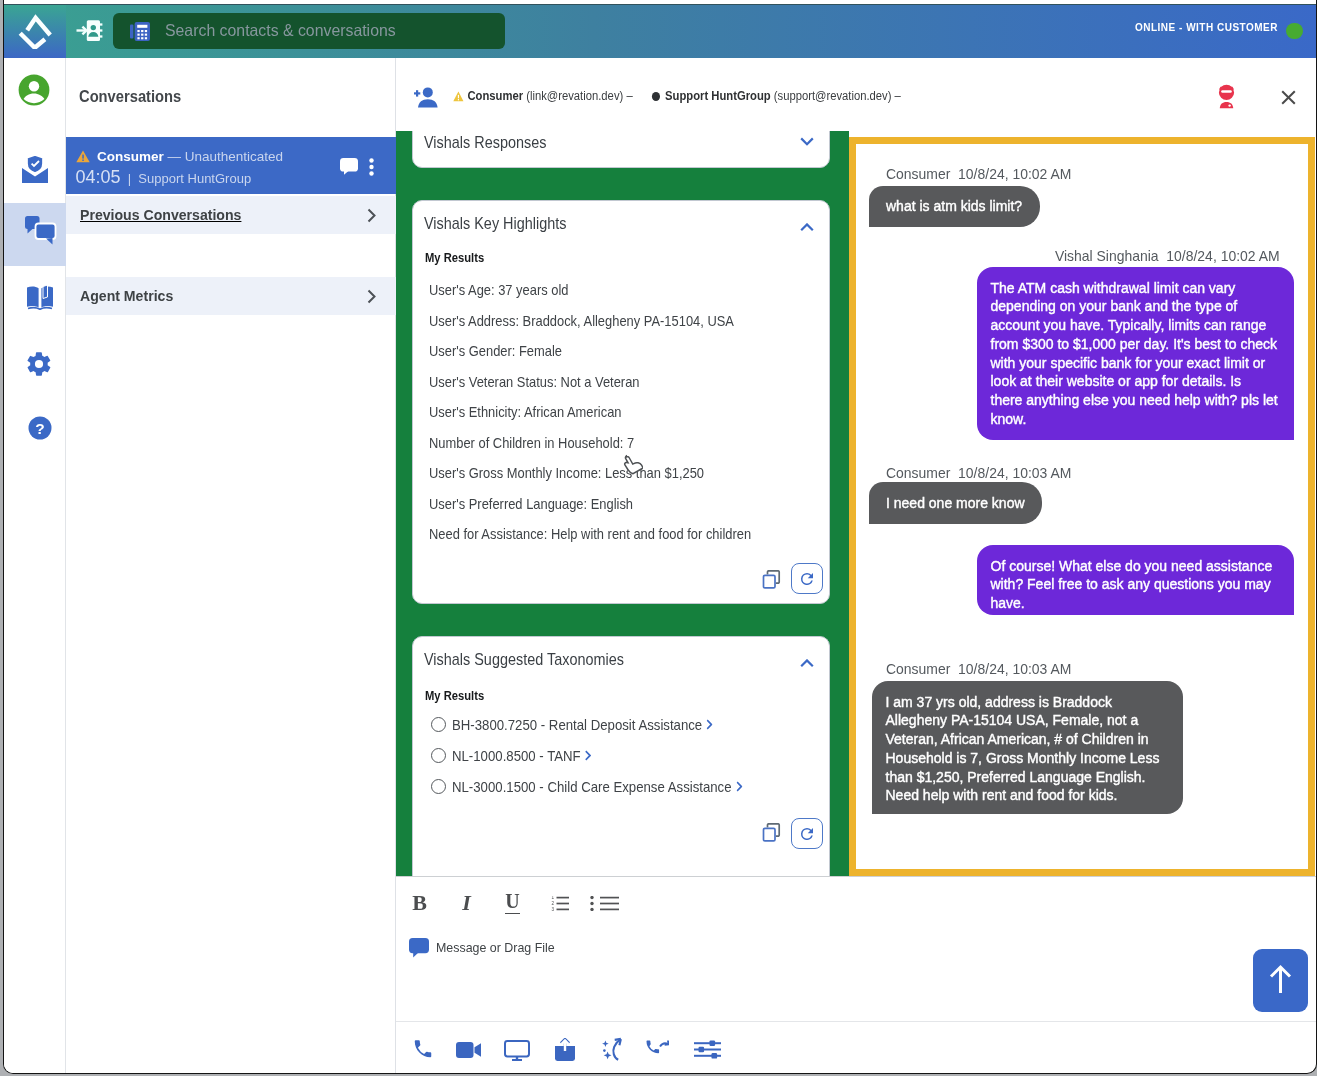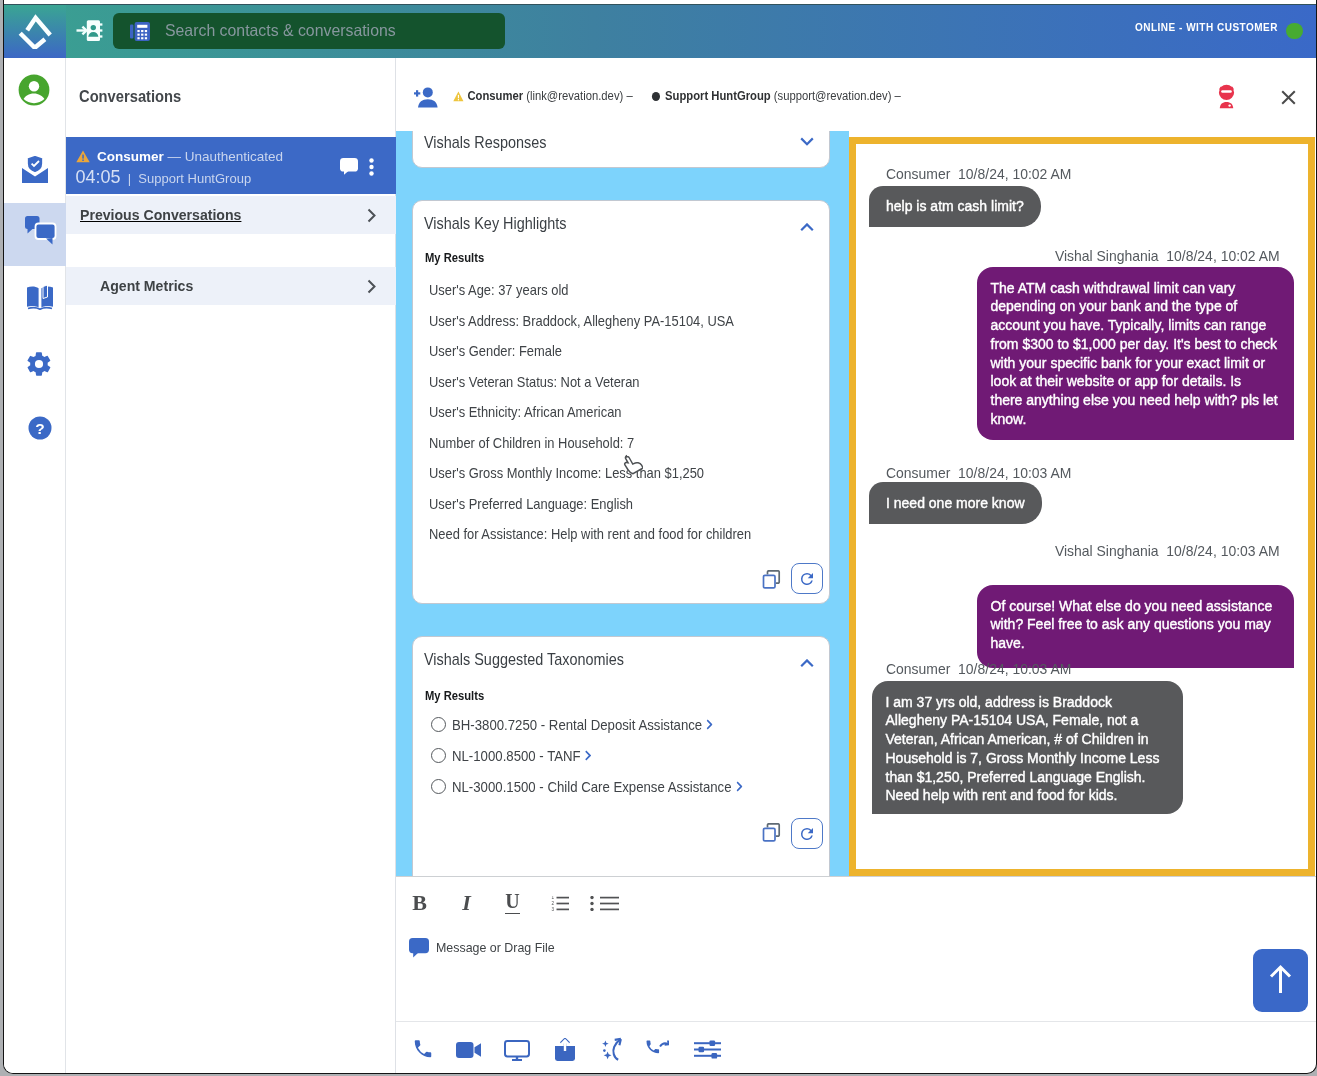--- a/index.html
+++ b/index.html
@@ -26,36 +26,36 @@
              border-right:1px solid #e1e4e8; }
   .sideglow { position:absolute; left:0; top:145.5px; width:62px; height:63px; background:#ccd8ef; }
   .convcol { position:absolute; left:62px; top:57.5px; width:330px; bottom:0; background:#fff;
              border-right:1px solid #dee1e6; }
   .convhead { position:absolute; left:13px; top:30px; font-size:16px; font-weight:bold; color:#43474b; transform:scaleX(.92); transform-origin:left center;}
   .selrow { position:absolute; left:0; top:79.5px; width:330px; height:56.5px; background:#3c69c6; }
   .lrow { position:absolute; left:0; width:330px; height:38.5px; background:#edf1f9;
           display:flex; align-items:center; }
   .lrow span { margin-left:14.5px; font-size:15px; font-weight:bold; color:#3e4245; transform:scaleX(.94); transform-origin:left center; }
   .mainhead { position:absolute; left:392px; top:57.5px; width:920.5px; height:73.5px; background:#fff; }
-  .panel { position:absolute; left:392px; top:131px; width:453px; height:744.5px; background:#7dd3fc;
+  .panel { position:absolute; left:392px; top:131px; width:453px; height:744.5px; background:#15803d;
            overflow:hidden; }
   .card { position:absolute; left:16.5px; width:418px; background:#fff; border:1px solid #c2c8d1;
           border-radius:10px; }
   .cardtitle { position:absolute; left:11px; font-size:16.4px; color:#3a3f44; transform:scaleX(.88); transform-origin:left center; }
   .myres { position:absolute; left:12px; font-size:13.2px; font-weight:bold; color:#17191b; transform:scaleX(.85); transform-origin:left center; }
   .item { position:absolute; left:16px; font-size:14.5px; color:#3f4347; transform:scaleX(.89); transform-origin:left center; white-space:nowrap; }
   .chatpanel { position:absolute; left:845px; top:137px; width:466.5px; height:738.5px;
                border:7px solid #edb32d; background:#fff; }
   .msgname { position:absolute; font-size:15px; color:#54595e; white-space:nowrap; transform:scaleX(.93); }
   .mleft { transform-origin:left center; }
   .mright { transform-origin:right center; }
   .bubble { position:absolute; color:#fff; font-size:14px; line-height:18.75px;
             padding:11.5px 14px; -webkit-text-stroke:0.4px currentColor; }
   .bgray { background:#58595b; border-radius:14px 20px 20px 0; }
-  .bblue { background:#701a75; border-radius:16px 16px 0 16px; }
+  .bblue { background:#6d28d9; border-radius:16px 16px 0 16px; }
   .refreshbtn { position:absolute; left:378px; width:31.5px; height:31px; border:1.3px solid #4e79c8;
                 border-radius:8px; background:#fff; display:flex; align-items:center; justify-content:center; }
   .radio { position:absolute; left:17.5px; width:15px; height:15px; border:1.6px solid #55595d;
            border-radius:50%; background:#fff; }
   .rlabel { position:absolute; left:39px; font-size:15px; color:#3f4347; white-space:nowrap;
             display:flex; align-items:center; height:15px; transform:scaleX(.88); transform-origin:left center; }
   .compose-top { position:absolute; left:392px; top:875.5px; width:920.5px; height:0;
                  border-top:1px solid #cdd0d3; }
   .compose-div { position:absolute; left:392px; top:1021px; width:920.5px; height:0;
                  border-top:1px solid #e4e6e9; }
@@ -163,21 +163,21 @@
         <circle cx="2.5" cy="9" r="2.2" fill="#fff"></circle>
         <circle cx="2.5" cy="15.5" r="2.2" fill="#fff"></circle>
       </svg>
     </div>
     <div class="lrow" style="top:138px;text-decoration:underline;">
         <span>Previous Conversations</span>
       <svg class="abs" style="left:301px; top:12px;" width="9" height="15" viewBox="0 0 9 15">
           <polyline points="1.5,1.5 7.5,7.5 1.5,13.5" fill="none" stroke="#4c5156" stroke-width="2"></polyline>
         </svg>
       </div>
-    <div class="lrow" style="top:209px;padding-left:20px;">
+    <div class="lrow" style="top:219px;">
         <span>Agent Metrics</span>
       <svg class="abs" style="left:301px; top:12px;" width="9" height="15" viewBox="0 0 9 15">
           <polyline points="1.5,1.5 7.5,7.5 1.5,13.5" fill="none" stroke="#4c5156" stroke-width="2"></polyline>
         </svg>
       </div>
   </div>
 
   <div class="mainhead">
     <svg class="abs" style="left:18px; top:29px;" width="24" height="21" viewBox="0 0 24 21">
       <circle cx="13.8" cy="5.4" r="5" fill="#3b69c6"></circle>
@@ -274,30 +274,30 @@
     </div>
     <svg class="abs" style="left:224px; top:323px;" width="23" height="26" viewBox="0 0 23 26">
       <g transform="rotate(-14 11 13)">
         <path d="M9.2 2.2 c1-.3 2 .3 2.3 1.4 l1.9 7 1.1-.3 c3.1-.8 6.4.7 7.2 3.5 l.8 3.1 -11.2 3.1 c-1.9-1.1-3.2-2.8-3.8-4.8 L5.6 9.5 c-.4-1.2.7-2.3 1.9-1.9 l1.7.6 -1.3-4.6 c-.3-1 .3-2.1 1.3-2.4z" fill="#fff" stroke="#4e5154" stroke-width="1.5"></path>
       </g>
     </svg>
   </div>
 
   <div class="chatpanel">
     <div class="msgname mleft" style="left:30px; top:21px;">Consumer&nbsp; 10/8/24, 10:02 AM</div>
-    <div class="bubble bgray" style="left:13px; top:41.5px; padding:11.5px 17.5px;">help is atm cash limit?</div>
+    <div class="bubble bgray" style="left:13px; top:41.5px; padding:11.5px 17.5px;">what is atm kids limit?</div>
 
     <div class="msgname mright" style="right:28.5px; top:103px;">Vishal Singhania&nbsp; 10/8/24, 10:02 AM</div>
     <div class="bubble bblue" style="left:121px; top:123px; width:317px; height:173px;">The ATM cash withdrawal limit can vary<br>depending on your bank and the type of<br>account you have. Typically, limits can range<br>from $300 to $1,000 per day. It's best to check<br>with your specific bank for your exact limit or<br>look at their website or app for details. Is<br>there anything else you need help with? pls let<br>know.</div>
 
     <div class="msgname mleft" style="left:30px; top:319.5px;">Consumer&nbsp; 10/8/24, 10:03 AM</div>
     <div class="bubble bgray" style="left:13px; top:338px; padding:11.5px 17.5px;">I need one more know</div>
 
     <div class="msgname mright" style="right:28.5px; top:397.5px;">Vishal Singhania&nbsp; 10/8/24, 10:03 AM</div>
-    <div class="bubble bblue" style="left:121px; top:441px; width:317px; height:83px;">Of course! What else do you need assistance<br>with? Feel free to ask any questions you may<br>have.</div>
+    <div class="bubble bblue" style="left:121px; top:401px; width:317px; height:70px;">Of course! What else do you need assistance<br>with? Feel free to ask any questions you may<br>have.</div>
 
     <div class="msgname mleft" style="left:30px; top:516px;">Consumer&nbsp; 10/8/24, 10:03 AM</div>
     <div class="bubble bgray" style="left:16px; top:537px; width:311px; height:133px; border-radius:16px 16px 16px 0;">I am 37 yrs old, address is Braddock<br>Allegheny PA-15104 USA, Female, not a<br>Veteran, African American, # of Children in<br>Household is 7, Gross Monthly Income Less<br>than $1,250, Preferred Language English.<br>Need help with rent and food for kids.</div>
   </div>
 
   <div class="compose-top"></div>
   <div class="abs" style="left:401px; top:890px; width:30px; text-align:center; font-family:'Liberation Serif',serif; font-size:22px; font-weight:bold; color:#4b4d4f;">B</div>
   <div class="abs" style="left:448px; top:890px; width:30px; text-align:center; font-family:'Liberation Serif',serif; font-size:22px; font-weight:bold; font-style:italic; color:#4b4d4f;">I</div>
   <div class="abs" style="left:494px; top:890px; width:30px; text-align:center; font-family:'Liberation Serif',serif; font-size:20px; font-weight:bold; color:#4b4d4f;"><span style="border-bottom:1.8px solid #4b4d4f; padding-bottom:0.5px;">U</span></div>
   <svg class="abs" style="left:547px; top:896px;" width="18" height="15" viewBox="0 0 18 15">

